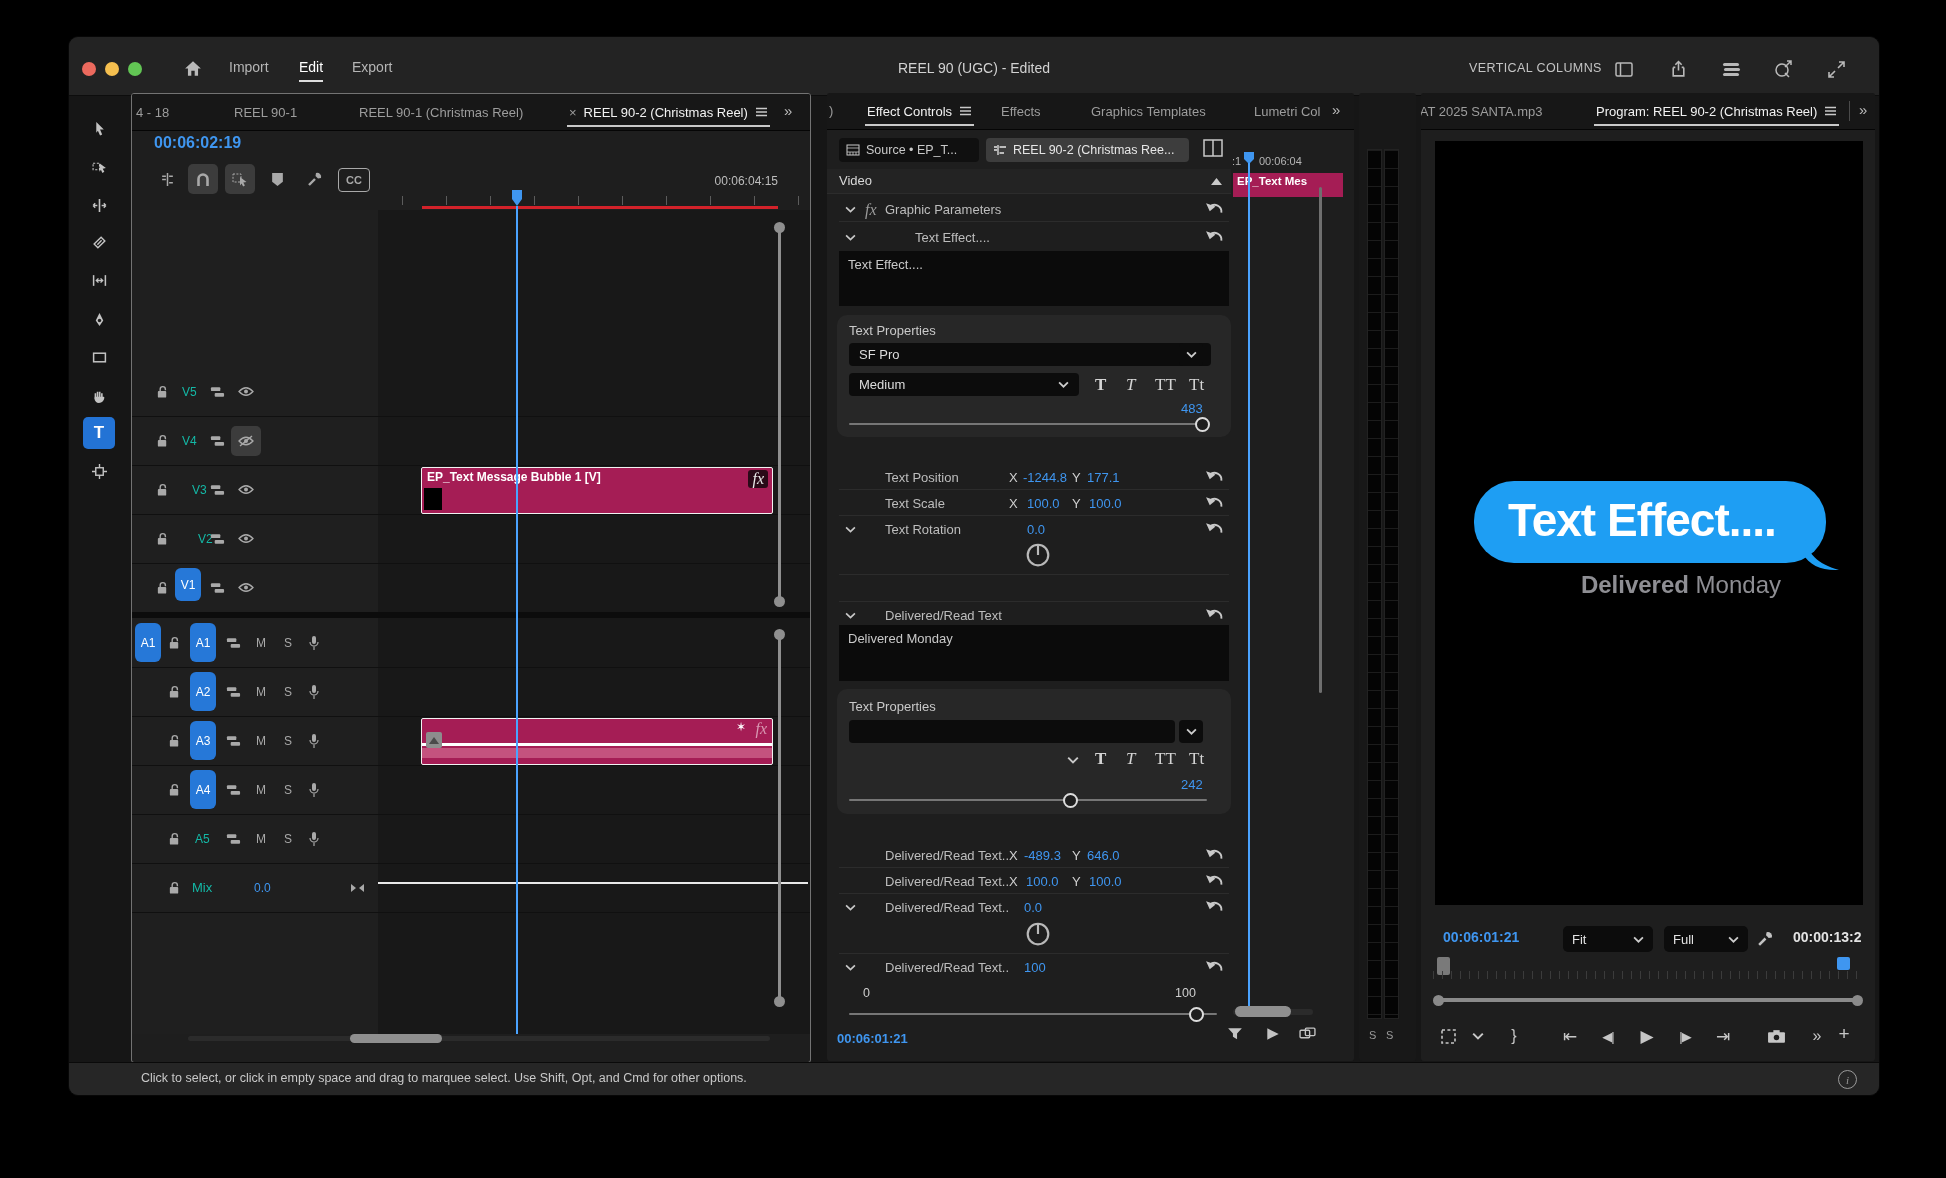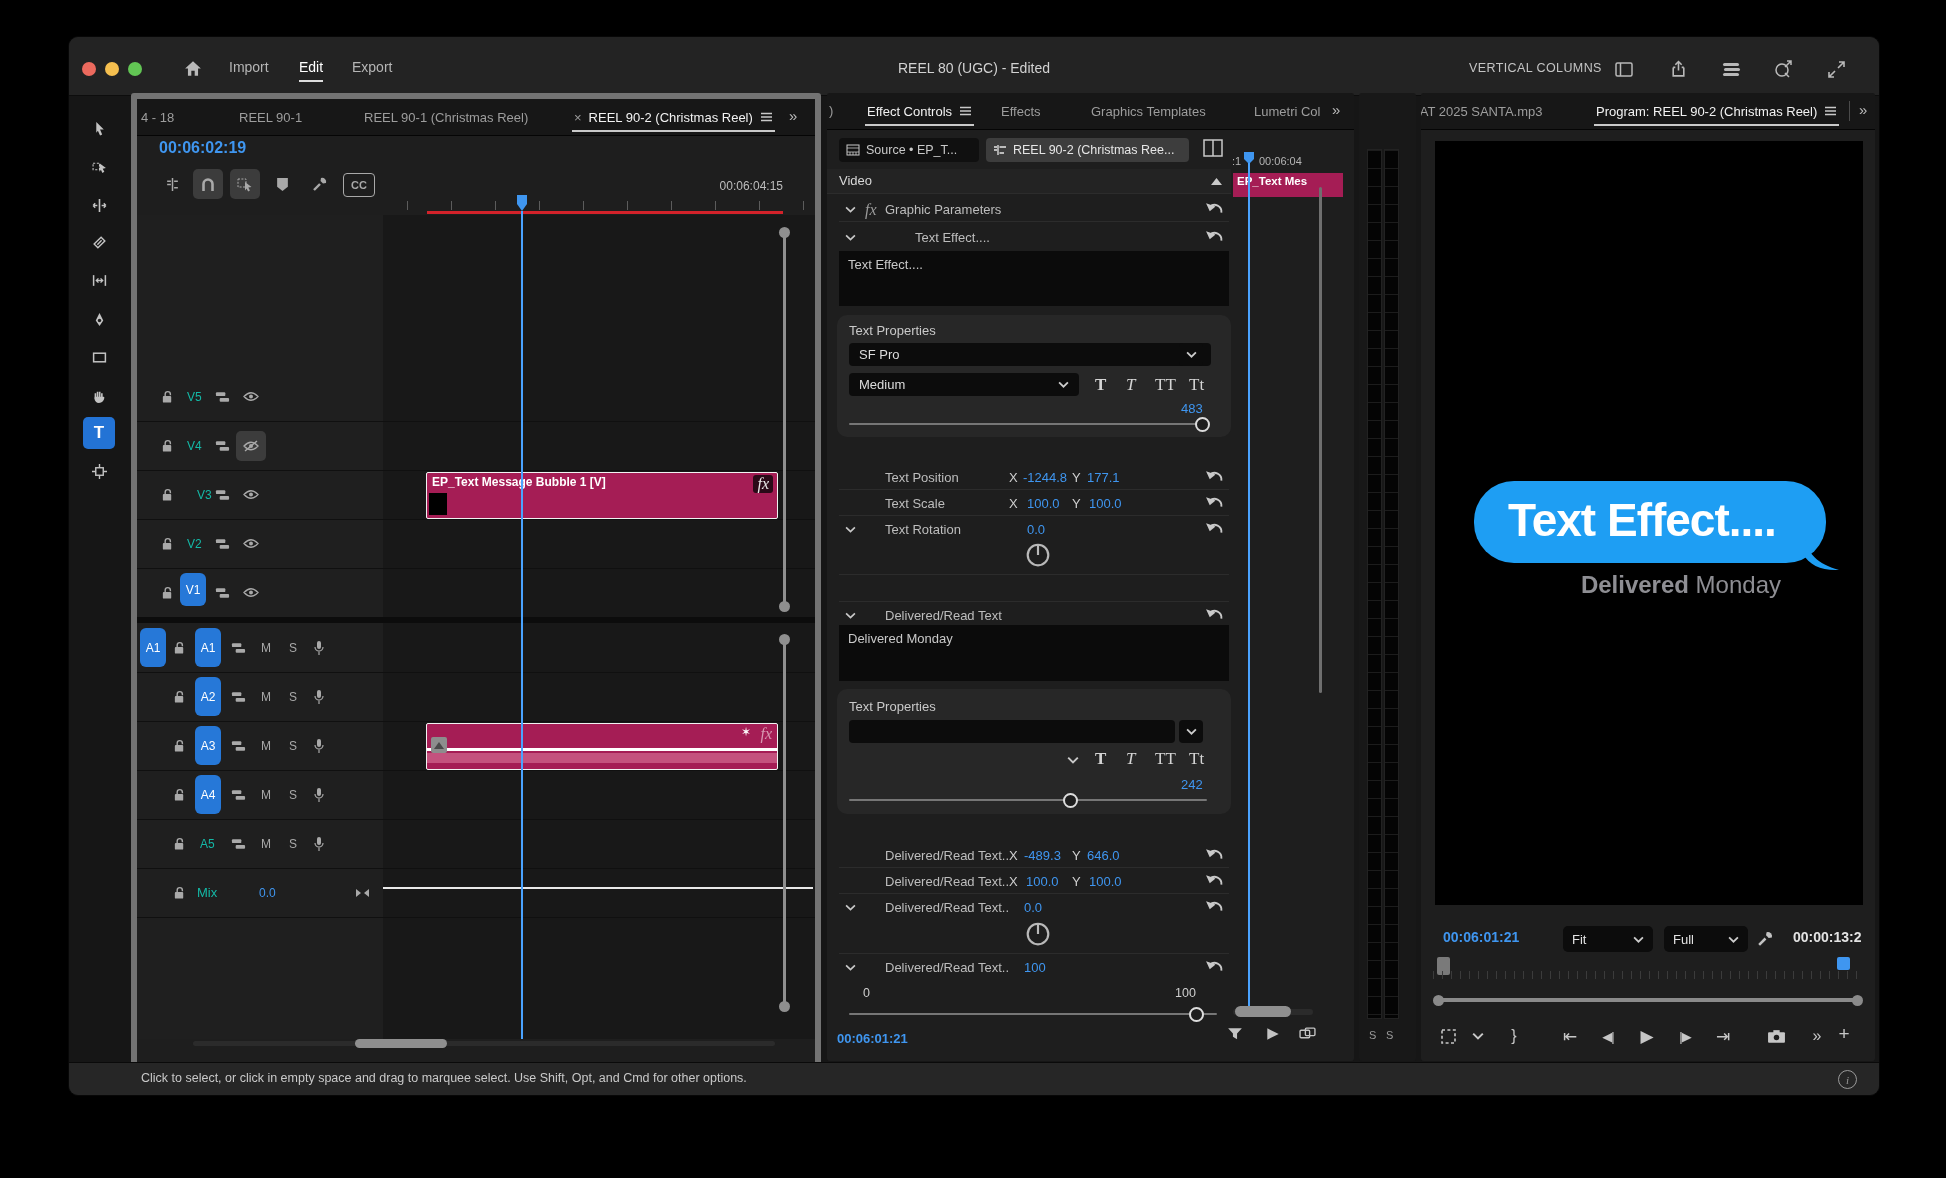--- a/index.html
+++ b/index.html
@@ -84,21 +84,21 @@
     <div class="light" style="left:36px;background:#f5bf4f;"></div>
     <div class="light" style="left:59px;background:#62c554;"></div>
     <div class="tbicon" style="left:113px;top:20px;">
       <svg width="18" height="17" viewBox="0 0 16 15">
           <path d="M8 1 L15 7.5 H12.5 V14 H9.5 V9.5 H6.5 V14 H3.5 V7.5 H1 Z" fill="#b9b9b9"></path>
         </svg>
     </div>
     <span class="tnav" style="left:160px;">Import</span>
     <span class="tnav active" style="left:230px;">Edit</span>
     <span class="tnav" style="left:283px;">Export</span>
-    <div class="wtitle">REEL 80 (UGC) - Edited</div>
+    <div class="wtitle">REEL 90 (UGC) - Edited</div>
     <span class="wslabel" style="left:1400px;">VERTICAL COLUMNS</span>
     <div class="tbicon" style="left:1544px;">
       <svg width="18" height="15" viewBox="0 0 18 15">
           <rect x="1" y="1" width="16" height="13" rx="1.5" fill="none" stroke="currentColor" stroke-width="1.5"></rect>
           <line x1="5.5" y1="1" x2="5.5" y2="14" stroke="currentColor" stroke-width="1.5"></line>
         </svg>
     </div>
     <div class="tbicon" style="left:1598px;">
       <svg width="17" height="18" viewBox="0 0 16 17">
           <path d="M3 7 H5 M11 7 h2 M3 7 V15 H13 V7" fill="none" stroke="currentColor" stroke-width="1.5"></path>
@@ -178,21 +178,21 @@
       <span style="font-size:17px;">T</span>
     </div>
     <div class="toolbtn" style="top:418px;">
       <svg width="15" height="15" viewBox="0 0 14 14">
           <rect x="3.5" y="3.5" width="7" height="7" fill="none" stroke="currentColor" stroke-width="1.3"></rect>
           <path d="M7 0 V3.5 M7 10.5 V14 M0 7 H3.5 M10.5 7 H14" stroke="currentColor" stroke-width="1.3"></path>
         </svg>
     </div>
   </div>
 
-  <div class="panel" style="left:62px;top:56px;width:678px;height:968px;border:6px solid #737373;">
+  <div class="panel" style="left:62px;top:56px;width:678px;height:968px;border:1px solid #737373;">
     <div class="tabbar">
       <div class="tab" style="left:4px;">
           <span>4 - 18</span>
         </div>
       <div class="tab" style="left:102px;">
           <span>REEL 90-1</span>
         </div>
       <div class="tab" style="left:227px;">
           <span>REEL 90-1 (Christmas Reel)</span>
         </div>
@@ -311,21 +311,21 @@
           </svg>
         </div>
     </div>
     <div class="trow" style="top:420px;height:49px;">
       <div class="tic abs" style="left:24px;">
           <svg width="13" height="14" viewBox="0 0 14 14">
             <rect x="2" y="6" width="9" height="7" rx="1" fill="currentColor"></rect>
             <path d="M4.5 6 V4 a2.8 2.8 0 0 1 5.6 0 V5" fill="none" stroke="currentColor" stroke-width="1.5"></path>
           </svg>
         </div>
-      <span class="tname abs" style="left:50px;">V2</span>
+      <span class="tname abs" style="left:66px;">V2</span>
       <div class="tic abs" style="left:78px;">
           <svg width="15" height="12" viewBox="0 0 16 12">
             <rect x="1" y="1" width="10" height="4" rx="1" fill="currentColor"></rect>
             <rect x="5" y="7" width="10" height="4" rx="1" fill="currentColor"></rect>
           </svg>
         </div>
       <div class="tic abs" style="left:106px;">
           <svg width="16" height="11" viewBox="0 0 16 10">
             <path d="M1 5 Q8 -2.5 15 5 Q8 12.5 1 5 Z" fill="none" stroke="currentColor" stroke-width="1.3"></path>
             <circle cx="8" cy="5" r="2" fill="currentColor"></circle>

